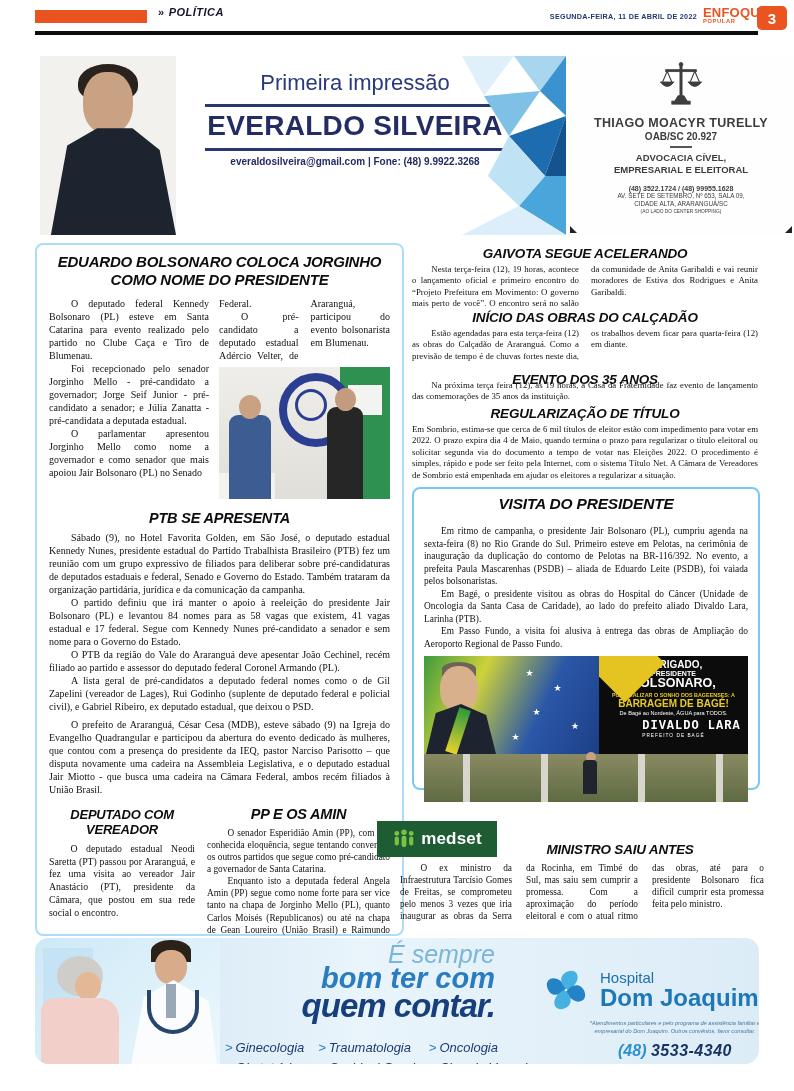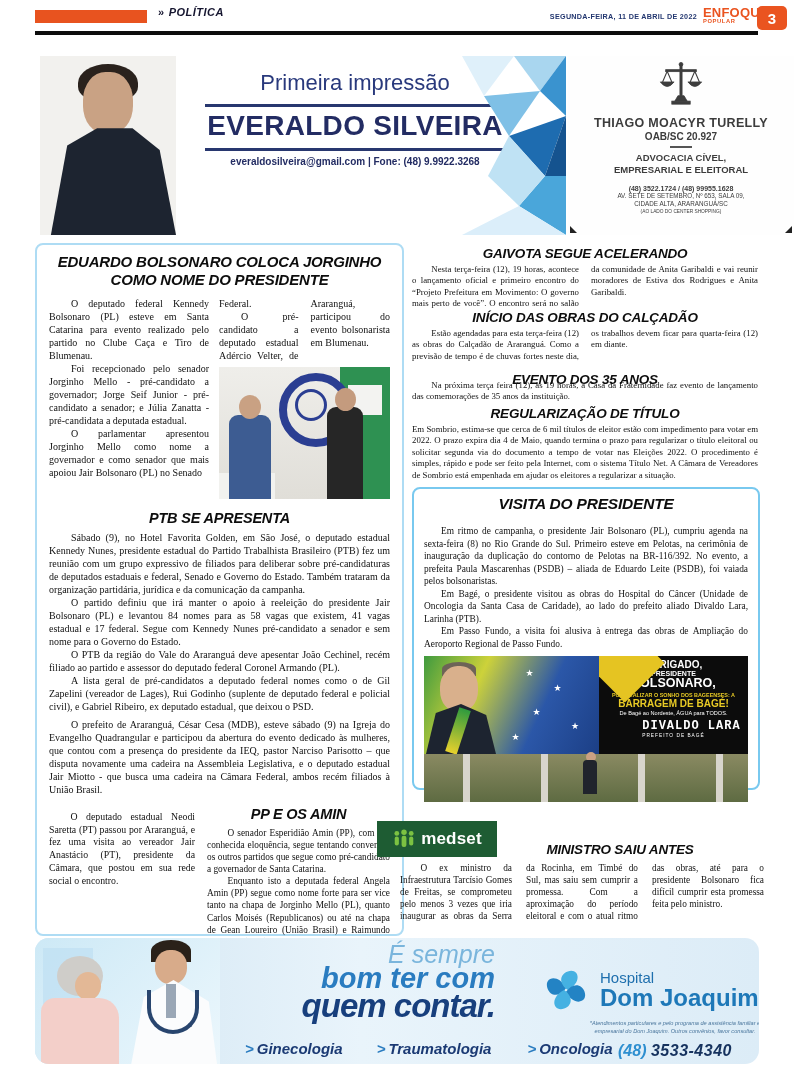--- a/index.html
+++ b/index.html
@@ -143,21 +143,21 @@
   .dp-coat{position:absolute;left:92px;top:42px;width:93px;height:107px;background:#fbfcfd;clip-path:polygon(0 100%,18% 16%,50% 0,88% 20%,100% 100%);}
   .dp-tie{position:absolute;left:131px;top:46px;width:10px;height:34px;background:#9aa7b6;}
   .dp-steth{position:absolute;left:112px;top:52px;width:44px;height:40px;border:4px solid #28456e;border-top:none;border-radius:0 0 40px 40px;}
   .ad-head{position:absolute;left:188px;top:4px;width:272px;text-align:right;font-style:italic;
     font-family:"Liberation Sans",sans-serif;line-height:1;}
   .ah1{font-size:25px;color:#7ab5dc;font-weight:400;}
   .ah2{font-size:29px;color:#2a7cc0;font-weight:bold;margin-top:-3px;}
   .ah3{font-size:33px;color:#173f7d;font-weight:800;margin-top:-4px;letter-spacing:-1px;}
   .spec-cols{position:absolute;left:190px;top:102px;display:flex;gap:14px;font-family:"Liberation Sans",sans-serif;}
   .spec-col{display:flex;flex-direction:column;gap:5px;}
-  .spec-item{font-size:15px;font-weight:bold;font-style:italic;color:#1b3a74;white-space:nowrap;margin-left:20px;}
+  .spec-item{font-size:13px;font-weight:normal;font-style:italic;color:#1b3a74;white-space:nowrap;}
   .spec-item .gt{color:#2a7cc0;margin-right:3px;}
   .hosp-logo-row{position:absolute;left:505px;top:26px;display:flex;align-items:center;gap:8px;}
   .hosp-name1{font-family:"Liberation Sans",sans-serif;font-size:15px;color:#1e6fae;line-height:1;}
   .hosp-name2{font-family:"Liberation Sans",sans-serif;font-size:24px;font-weight:bold;color:#1e78b8;line-height:1.05;}
   .hosp-disc{position:absolute;left:540px;top:82px;width:200px;text-align:center;font-family:"Liberation Sans",sans-serif;
     font-size:5.6px;font-style:italic;color:#49759c;line-height:1.35;}
   .hosp-phone{position:absolute;left:540px;top:104px;width:200px;text-align:center;font-family:"Liberation Sans",sans-serif;
     font-style:italic;font-weight:800;font-size:16px;}
   .hosp-phone .ddd{color:#2e8fd0;}
   .hosp-phone .num{color:#16325e;letter-spacing:.5px;}
@@ -267,20 +267,24 @@
       <p>O PTB da região do Vale do Araranguá deve apesentar João Cechinel, recém filiado ao partido e assessor do deputado federal Coronel Armando (PL).</p>
       <p>A lista geral de pré-candidatos a deputado federal nomes como o de Gil Zapelini (vereador de Lages), Rui Godinho (suplente de deputado federal e policial civil), e Gabriel Ribeiro, ex deputado estadual, que deixou o PSD.</p>
     </div>
 
     <div class="body sec-body">
       <p>O prefeito de Araranguá, César Cesa (MDB), esteve sábado (9) na Igreja do Evangelho Quadrangular e participou da abertura do evento dedicado às mulheres, que contou com a presença do presidente da IEQ, pastor Narciso Parisotto – que disputa novamente uma cadeira na Assembleia Legislativa, e o deputado estadual Jair Miotto - que busca uma cadeira na Câmara Federal, ambos recém filiados à União Brasil.</p>
     </div>
 
     <div class="dv-row">
       <div class="dv-left">
+        <div class="headline dep-title">
+          <div>DEPUTADO COM</div>
+          <div>VEREADOR</div>
+        </div>
         <div class="body sec-body">
           <p>O deputado estadual Neodi Saretta (PT) passou por Araranguá, e fez uma visita ao vereador Jair Anastácio (PT), presidente da Câmara, que postou em sua rede social o encontro.</p>
         </div>
       </div>
       <div class="dv-right">
         <div class="headline sec-title" style="margin-top:0;">PP E OS AMIN</div>
         <div class="body sec-body">
           <p>O senador Esperidião Amin (PP), com sua conhecida eloquência, segue tentando convencer os outros partidos que segue como pré-candidato a governador de Santa Catarina.</p>
           <p>Enquanto isto a deputada federal Angela Amin (PP) segue como nome forte para ser vice tanto na chapa de Jorginho Mello (PL), quanto Carlos Moisés (Republicanos) ou até na chapa de Gean Loureiro (União Brasil) e Raimundo Colombo (PSD).</p>
         </div>

